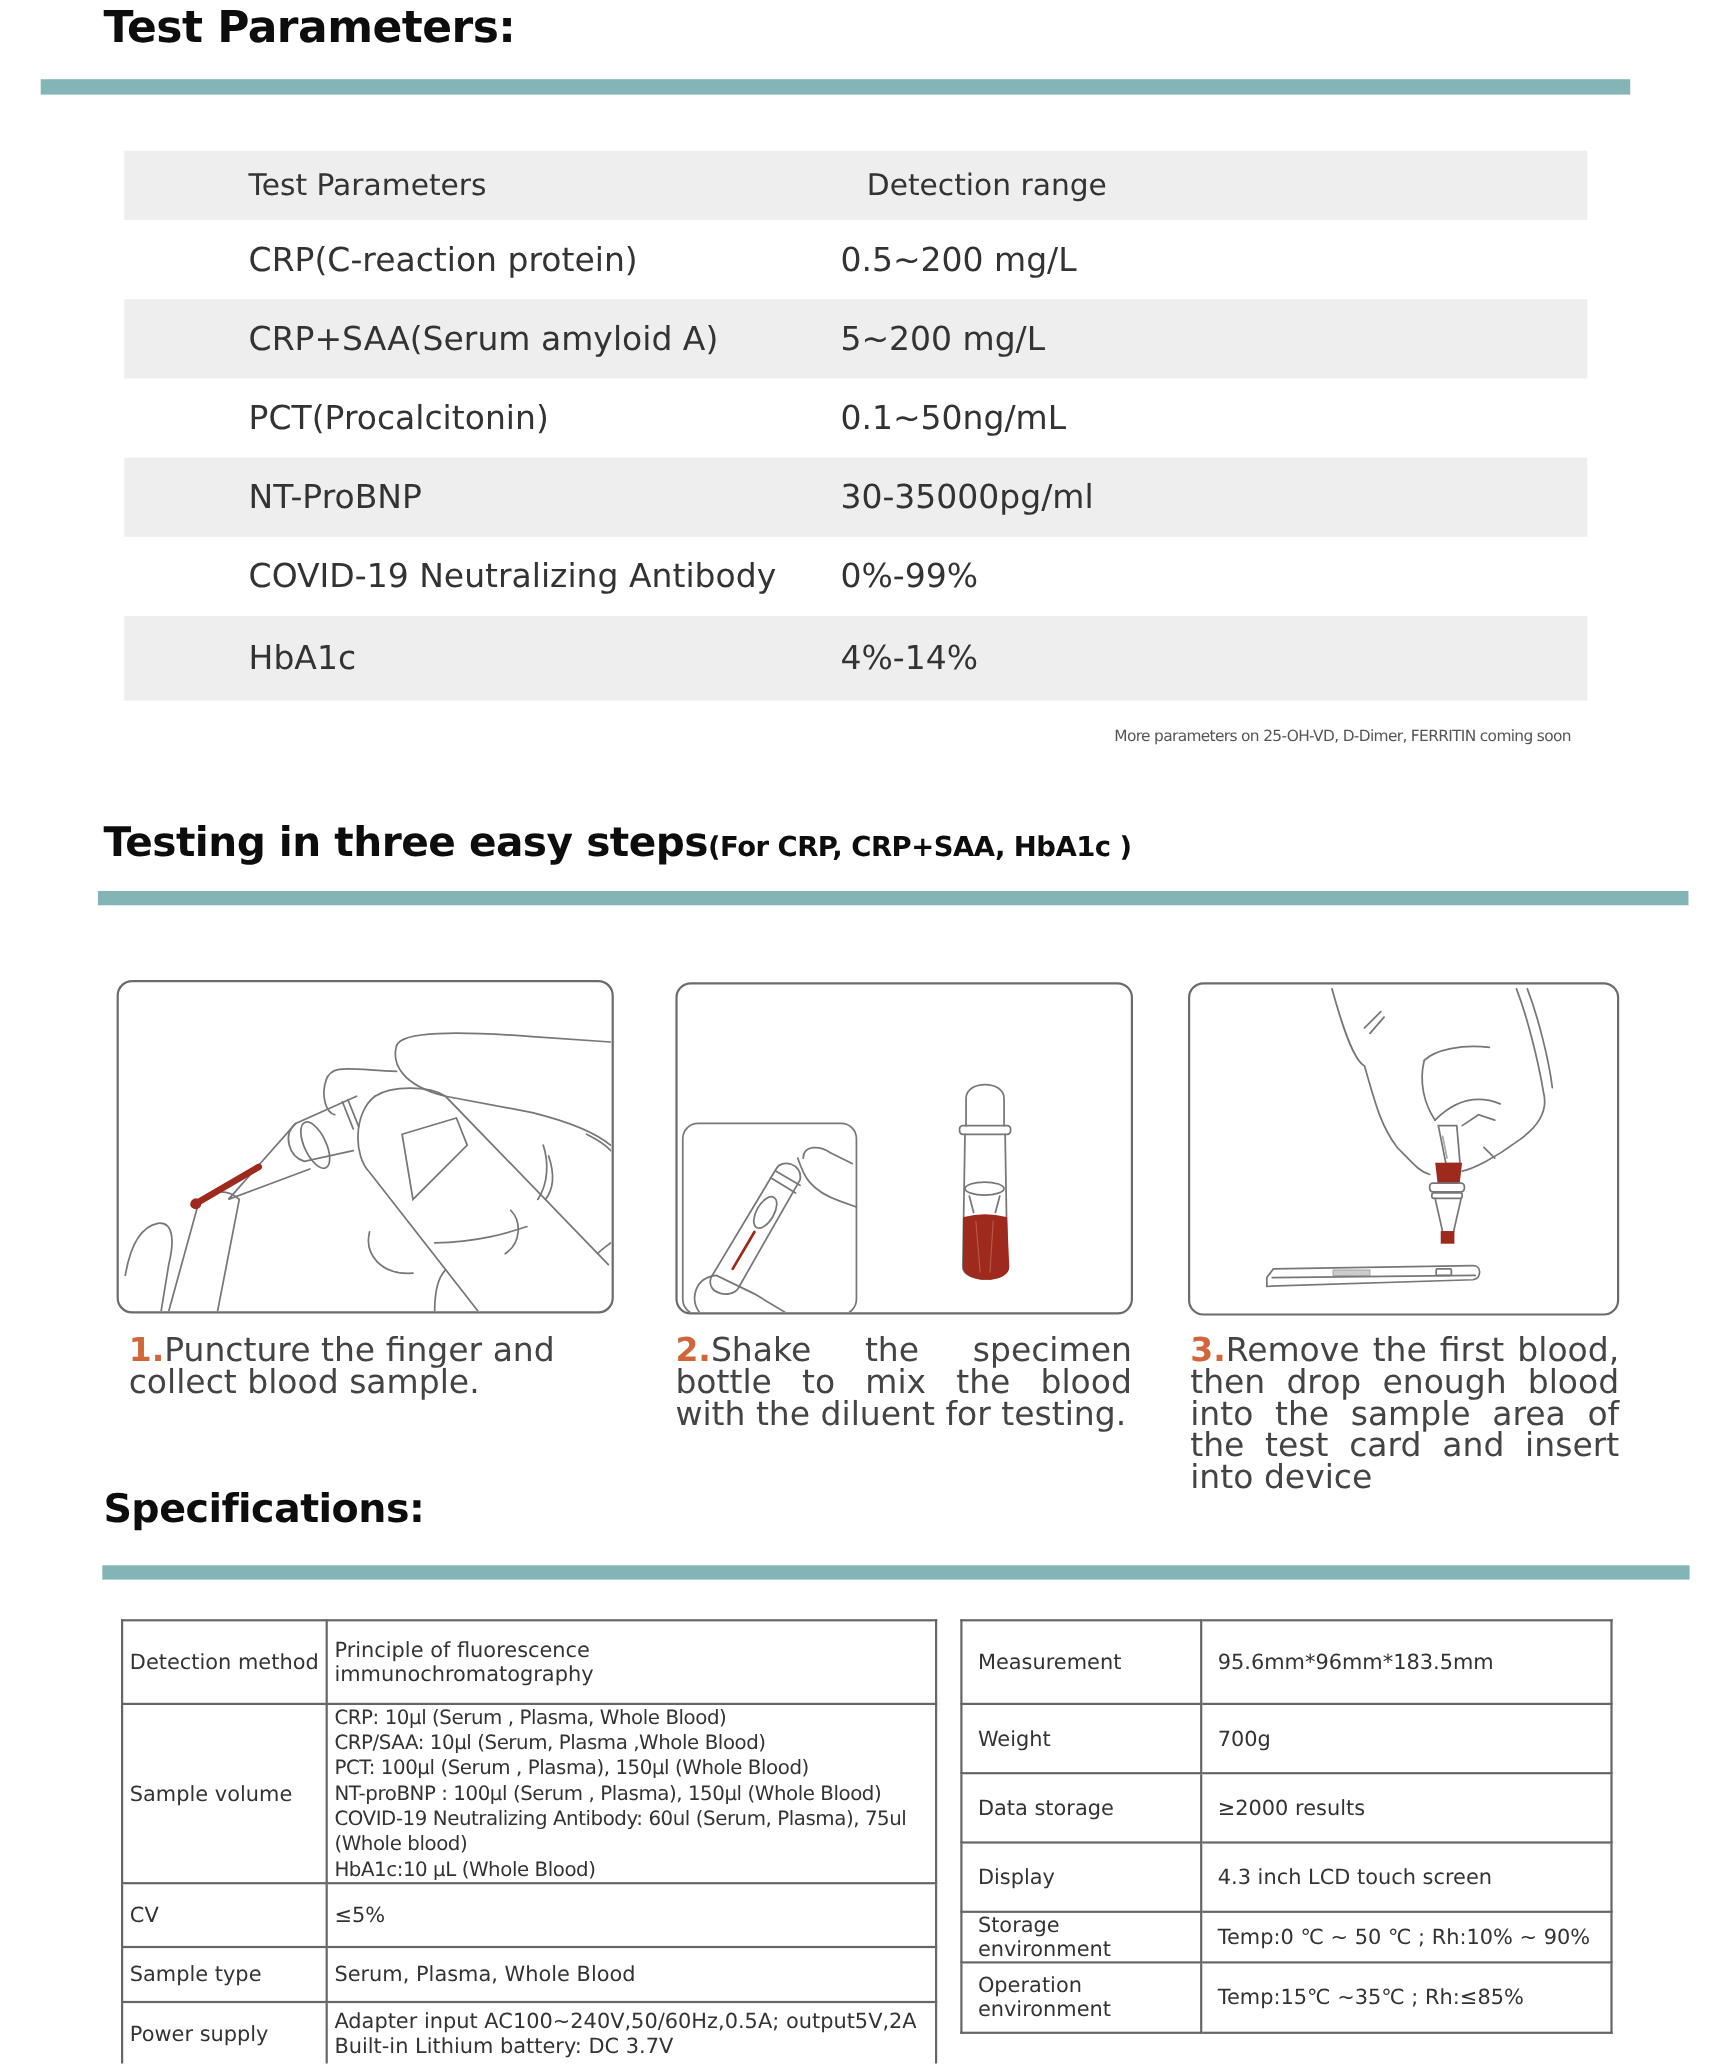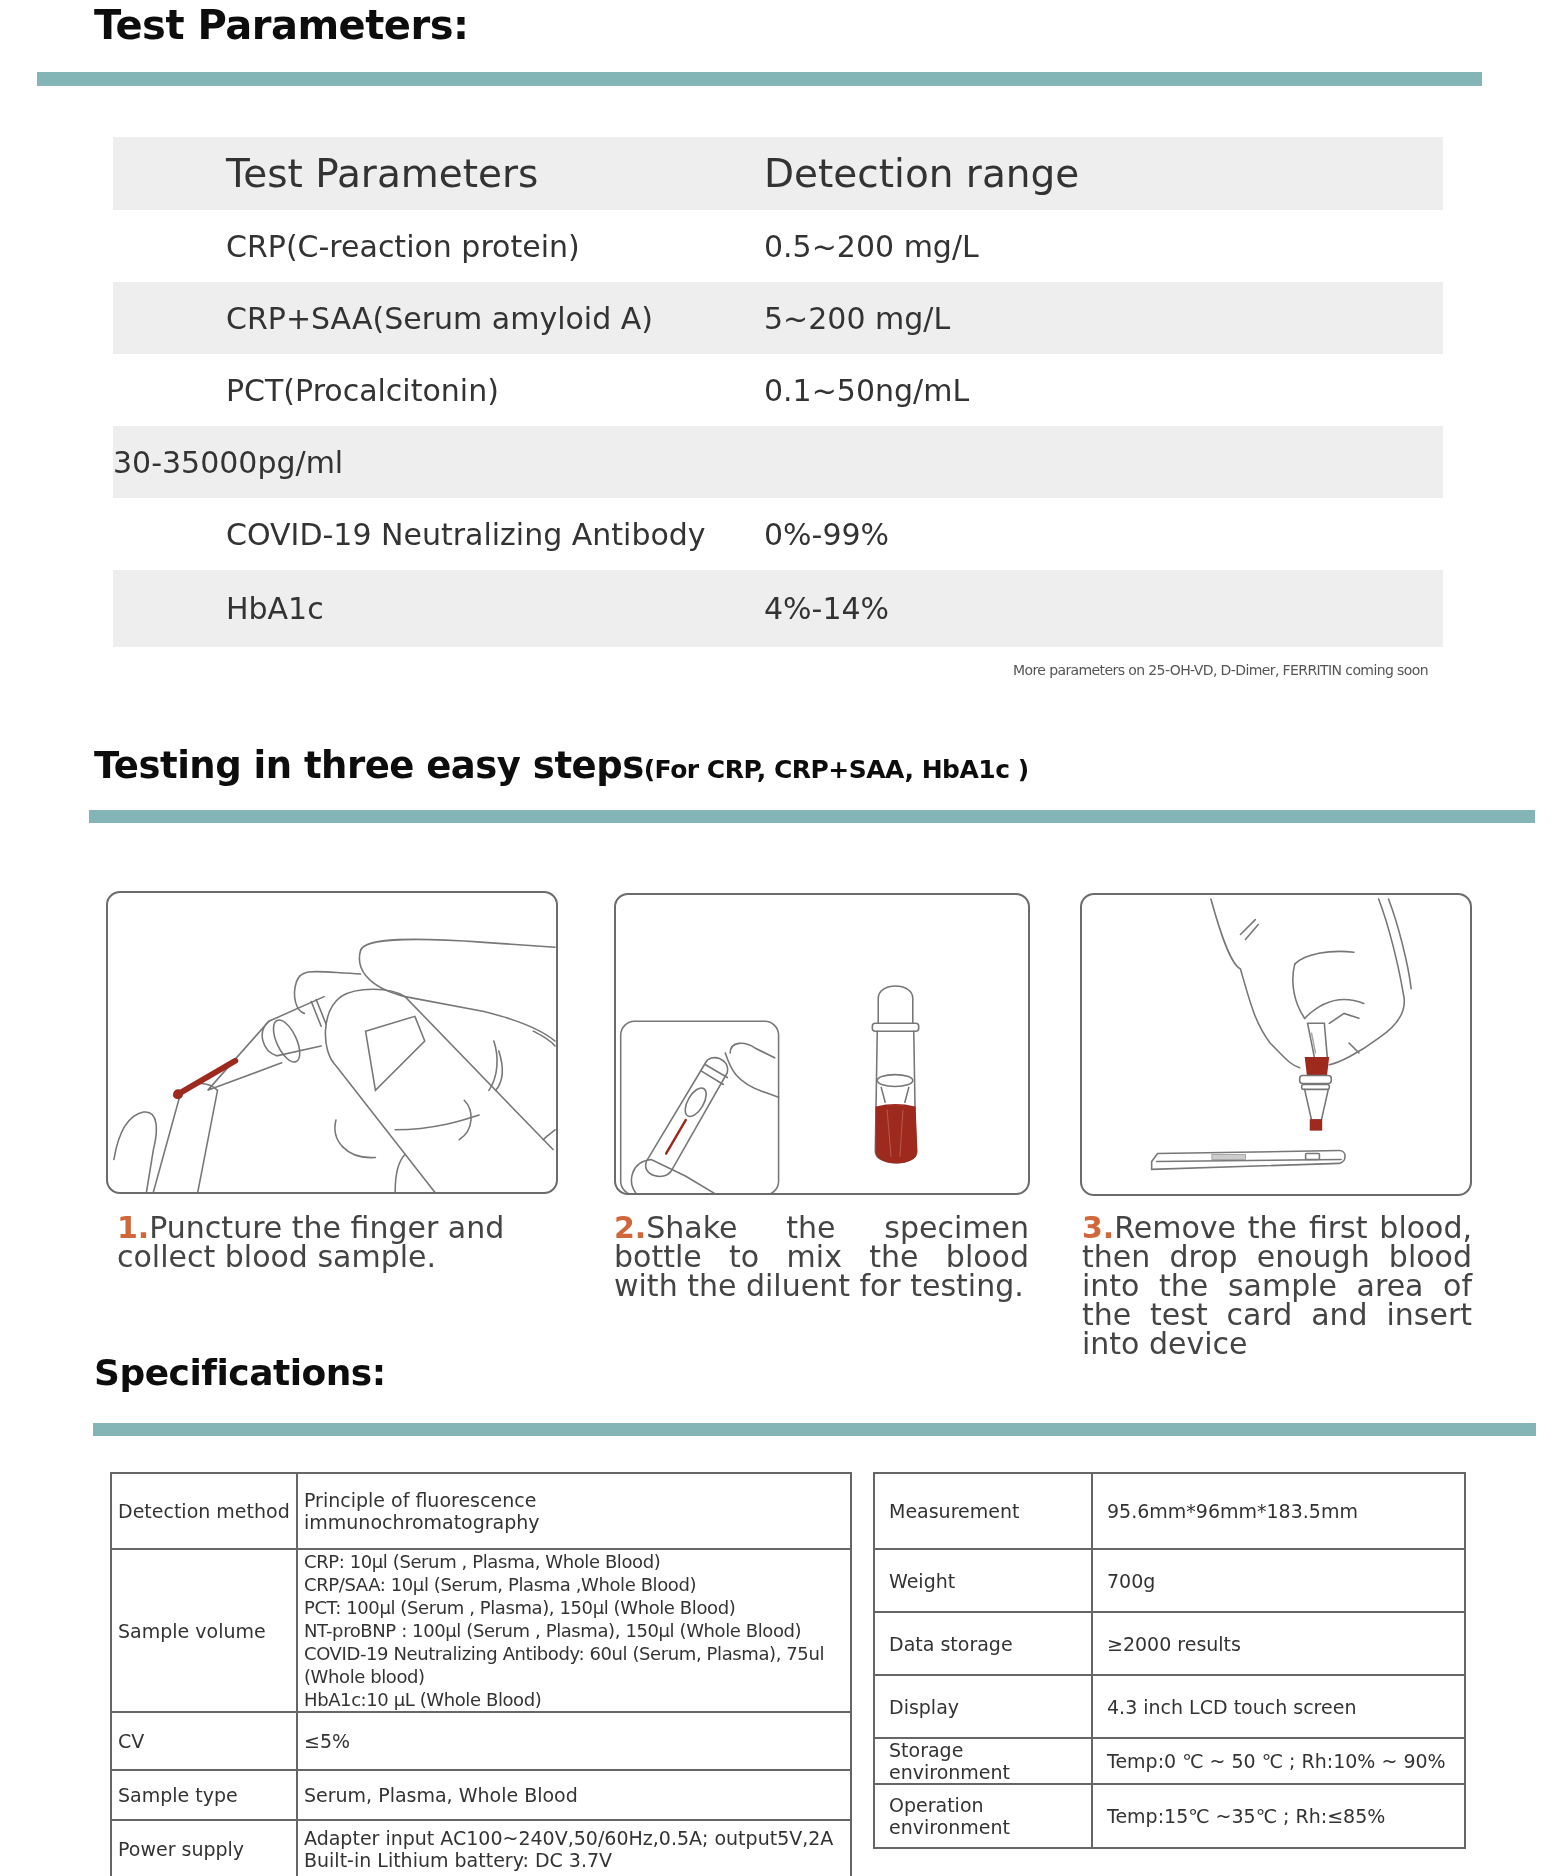--- a/index.html
+++ b/index.html
@@ -10,21 +10,21 @@
   .h2 { left:94px; top:744px; font-size:37px; }
   .h2 .sub { font-size:25px;margin-top:33px; }
   .h3 { left:94px; top:1352px; font-size:36px; }
   .bar { height:14px; background:#84b5b6; }
   .bar1 { left:37px; top:72px; width:1445px; }
   .bar2 { left:89px; top:810px; width:1446px; height:13px; }
   .bar3 { left:93px; top:1423px; width:1443px; height:13px; }
 
   .ptable { left:113px; top:137px; width:1330px; }
   .prow { display:flex; align-items:center; height:72px; font-size:30px; color:#333; }
-  .prow.hdr { height:73px; font-size:39px; }
+  .prow.hdr { height:63px; font-size:27px;gap:24px; }
   .prow.shade { background:#eeeeee; }
   .prow .c1 { width:538px; padding-left:113px; box-sizing:content-box; }
   .prow .c2 { padding-left:0; }
   .note { right:126px; top:662px; font-size:14px; color:#555; letter-spacing:-0.6px; }
 
   .ibox { border:2.5px solid #6b6b6b; border-radius:14px; background:#fff; box-sizing:border-box; overflow:hidden; }
   .ibox svg { width:100%; height:100%; display:block; }
   .box1 { left:106px; top:891px; width:452px; height:303px; }
   .box2 { left:614px; top:893px; width:416px; height:302px; }
   .box3 { left:1080px; top:893px; width:392px; height:303px; }
@@ -62,20 +62,21 @@
   </div>
   <div class="prow shade">
     <div class="c1">CRP+SAA(Serum amyloid A)</div>
     <div class="c2">5~200 mg/L</div>
   </div>
   <div class="prow">
     <div class="c1">PCT(Procalcitonin)</div>
     <div class="c2">0.1~50ng/mL</div>
   </div>
   <div class="prow shade">
+    <div class="c1">NT-ProBNP</div>
     <div class="c2">30-35000pg/ml</div>
   </div>
   <div class="prow">
     <div class="c1">COVID-19 Neutralizing Antibody</div>
     <div class="c2">0%-99%</div>
   </div>
   <div class="prow shade" style="height:77px;">
     <div class="c1">HbA1c</div>
     <div class="c2">4%-14%</div>
   </div>

